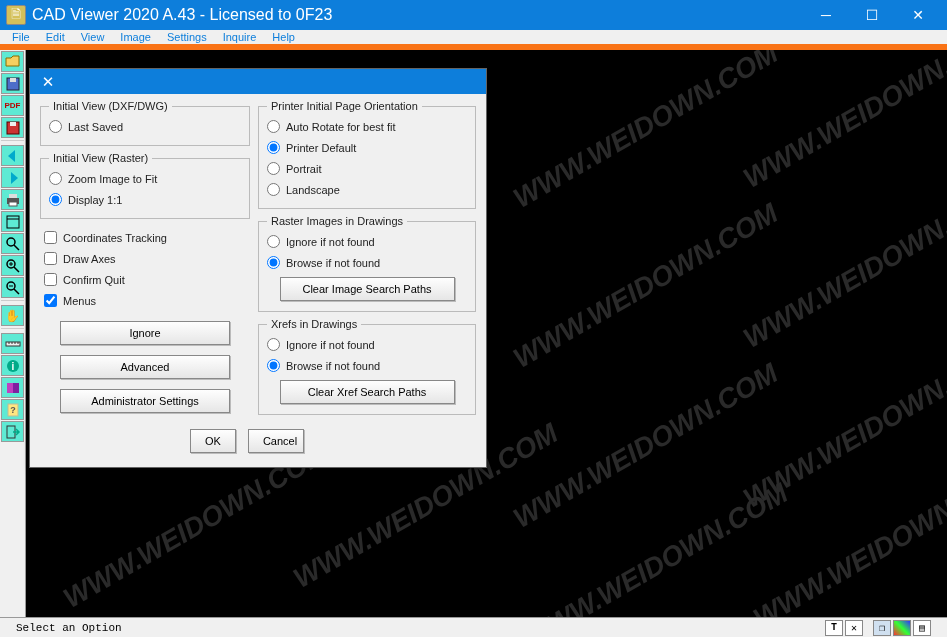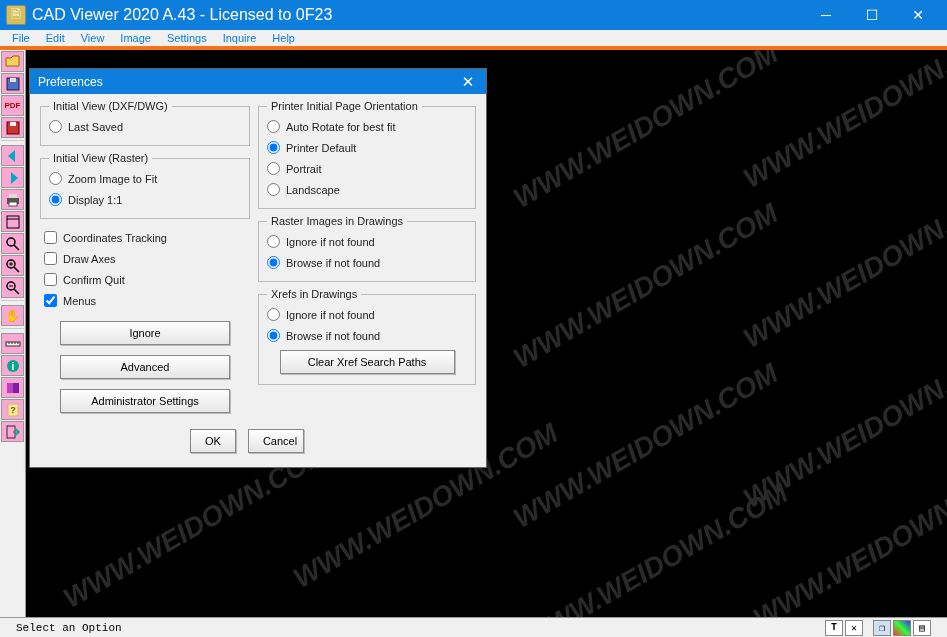--- a/index.html
+++ b/index.html
@@ -6,29 +6,29 @@
 body { font-family: Tahoma, Arial, sans-serif; font-size: 11px; background: #000; width: 947px; height: 637px; overflow: hidden; position: relative; }
 
 
 .titlebar { background: #0d7edb; height: 30px; display: flex; align-items: center; padding: 0 6px; color: #fff; }
 .titlebar-icon { width: 20px; height: 20px; background: #d4c05a; border: 1px solid #888; border-radius: 2px; margin-right: 6px; display: flex; align-items: center; justify-content: center; font-size: 12px; }
 .titlebar-text { flex: 1; font-size: 16px; }
 .titlebar-btns { display: flex; gap: 0; }
 .titlebar-btn { width: 46px; height: 30px; display: flex; align-items: center; justify-content: center; color: #fff; font-size: 14px; cursor: pointer; }
 
 
-.menubar { background: #f0f0f0; height: 20px; display: flex; align-items: center; padding: 0 4px; border-bottom: 4px solid #f97316; }
+.menubar { background: #f0f0f0; height: 20px; display: flex; align-items: center; padding: 0 4px; border-bottom: 6px solid #f97316; }
 .menu-item { padding: 2px 8px; color: #0d7edb; cursor: pointer; }
 
 
 .main-area { display: flex; height: 567px; background: #000; position: relative; }
 
 
 .left-toolbar { width: 26px; background: #f0f0f0; border-right: 1px solid #999; display: flex; flex-direction: column; padding: 1px 0; }
-.tool-btn { width: 23px; height: 21px; margin: 0 1px 1px 1px; border: 1px solid #999; background: #f9a8d4; display: flex; align-items: center; justify-content: center; font-size: 12px; cursor: pointer; }
+.tool-btn { width: 23px; height: 21px; margin: 0 1px 1px 1px; border: 1px solid #999; background: #5eead4; display: flex; align-items: center; justify-content: center; font-size: 12px; cursor: pointer; }
 
 
 .canvas-area { flex: 1; background: #000; position: relative; overflow: hidden; }
 .watermark { position: absolute; color: #2a2a2a; font-size: 28px; font-weight: bold; transform: rotate(-30deg); font-style: italic; white-space: nowrap; pointer-events: none; }
 
 
 .statusbar { height: 20px; background: #f0f0f0; border-top: 1px solid #999; display: flex; align-items: center; padding: 0 16px; font-family: 'Courier New', monospace; font-size: 11px; }
 .statusbar-text { flex: 1; }
 .statusbar-icons { display: flex; gap: 2px; align-items: center; }
 .status-icon { width: 18px; height: 16px; border: 1px solid #888; background: #fff; display: flex; align-items: center; justify-content: center; font-size: 10px; cursor: pointer; }
@@ -209,21 +209,20 @@
     <div class="status-icon">✕</div>
     <div style="width:6px"></div>
     <div class="status-icon" style="background:#d0e0f0;">❐</div>
     <div class="status-icon" style="background:linear-gradient(45deg,#f33,#3f3,#33f);"></div>
     <div class="status-icon">▤</div>
   </div>
 </div>
 
 <div class="dialog">
   <div class="dialog-title">
-    <div class="dialog-title-text">Preferences</div>
     <div class="dialog-close">✕</div>
   </div>
   <div class="dialog-body">
 
     <div class="dialog-col col-left">
       <fieldset>
         <legend>Initial View (DXF/DWG)</legend>
         <div class="radio-row">
             <input type="radio" name="ivd" style="">
             <label>Last Saved</label>
@@ -295,20 +294,21 @@
       <fieldset>
         <legend>Raster Images in Drawings</legend>
         <div class="radio-row">
             <input type="radio" name="ri" style="">
             <label>Ignore if not found</label>
           </div>
         <div class="radio-row">
             <input type="radio" name="ri" checked="" style="">
             <label>Browse if not found</label>
           </div>
+        <button class="btn btn-fieldset">Clear Image Search Paths</button>
       </fieldset>
 
       <fieldset>
         <legend>Xrefs in Drawings</legend>
         <div class="radio-row">
             <input type="radio" name="xr" style="">
             <label>Ignore if not found</label>
           </div>
         <div class="radio-row">
             <input type="radio" name="xr" checked="" style="">

